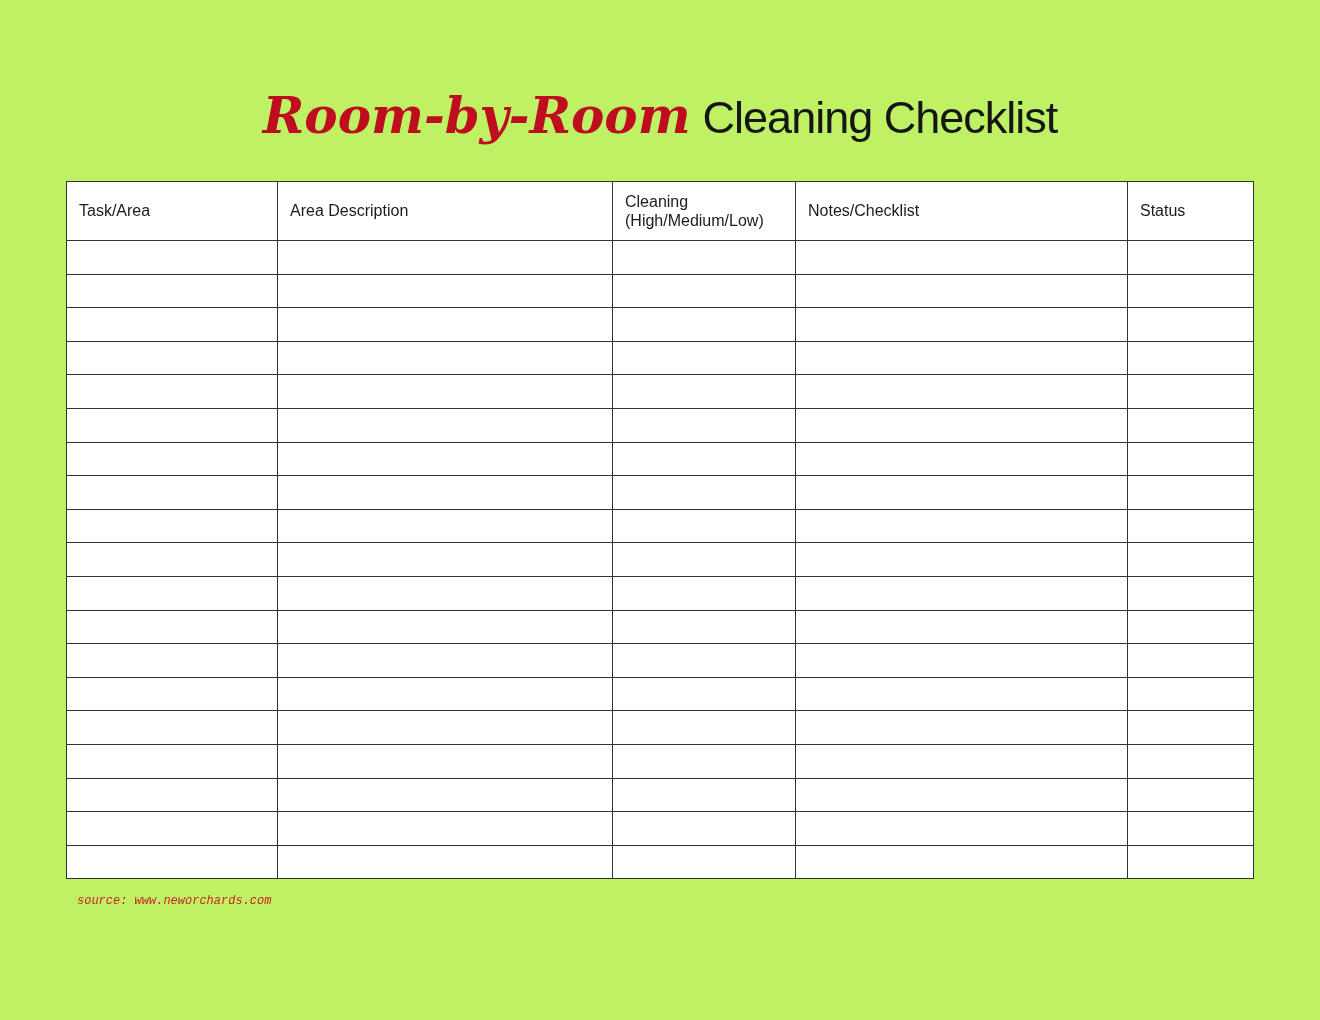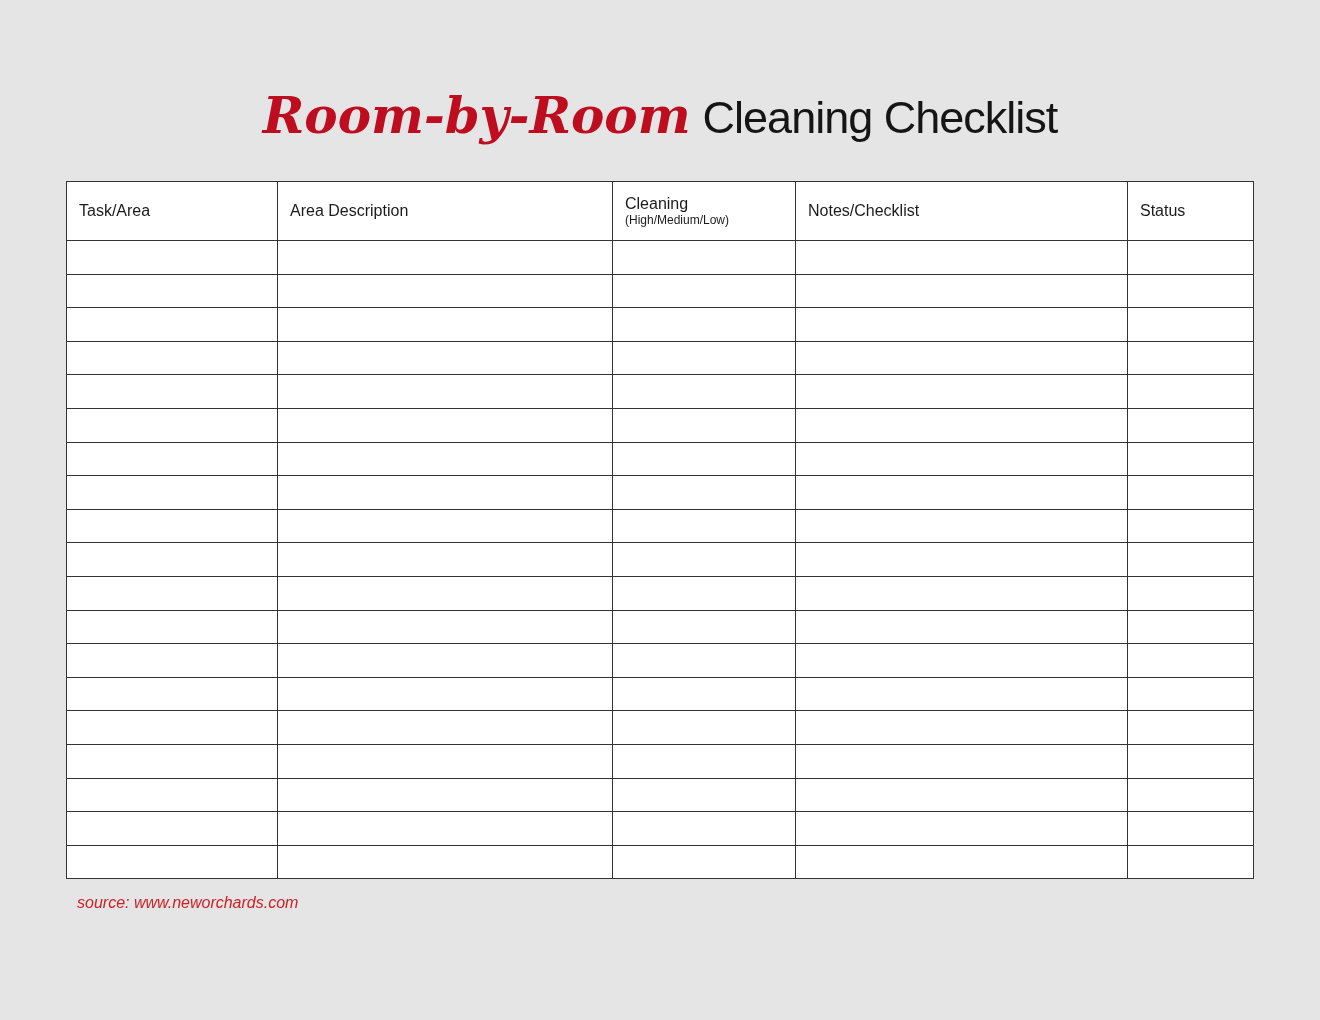--- a/index.html
+++ b/index.html
@@ -11,21 +11,21 @@
   }
   * { margin: 0; padding: 0; box-sizing: border-box; }
   html, body {
     width: 1320px; height: 1020px;
     background: #fdfdfd;
     font-family: "Liberation Sans", sans-serif;
   }
   .page {
     position: relative;
     width: 1320px; height: 1020px;
-    background: #e5e5e5;
+    background: #bef264;
     overflow: hidden;
   }
   .title {
     position: absolute;
     top: 86px; left: 0;
     width: 1320px;
     text-align: center;
     white-space: nowrap;
     line-height: 60px;
   }
@@ -58,32 +58,33 @@
     vertical-align: middle;
     text-align: left;
   }
   .checklist thead th {
     height: 59px;
     font-weight: 400;
     font-size: 16px;
     color: var(--header-text);
   }
   .hdr-label { display: block; line-height: 1.25; }
-  .hdr-sub   { display: block; line-height: 1.15; font-size: 12px; }
+  .hdr-sub   { display: block; line-height: 1.15; font-size: 16px; }
   .checklist tbody td {
     height: 33.6px;
     font-size: 14px;
     color: #222222;
   }
   .source-note {
     position: absolute;
     left: 77px; top: 894px;
     font-style: italic;
-    font-size: 16px;
+    font-size: 12px;
     color: var(--source-red);
+    font-family: Liberation Mono, monospace;
   }
 </style>
 </head>
 <body>
 
 <div class="page">
 
   <h1 class="title"><span class="title-script">Room-by-Room</span><span class="title-plain">Cleaning Checklist</span></h1>
 
   <table class="checklist">

